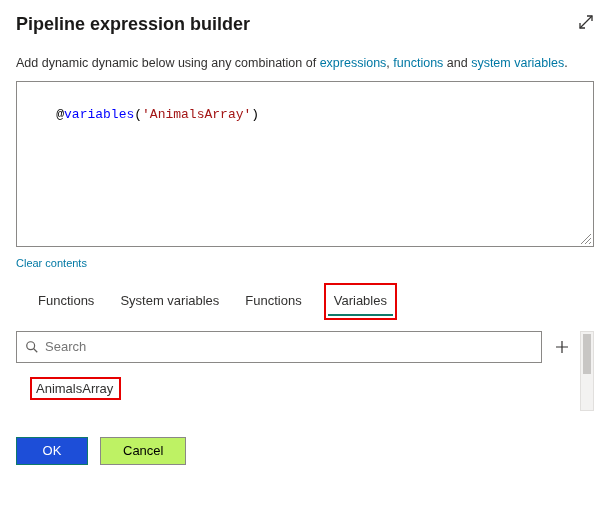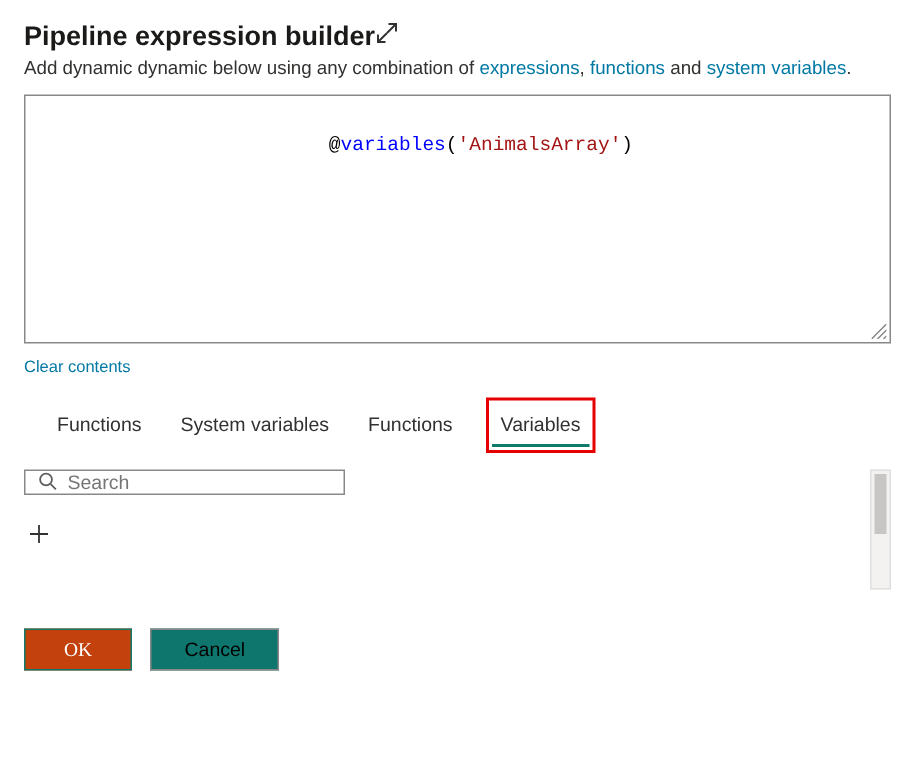--- a/index.html
+++ b/index.html
@@ -6,23 +6,23 @@
   body {
     font-family: "Segoe UI", -apple-system, sans-serif;
     font-size: 13px;
     color: #323130;
     padding: 14px 16px;
     width: 610px;
     background: #fff;
   }
   .header-row {
     display: flex;
-    justify-content: flex-start;
+    justify-content: space-between;
     align-items: flex-start;
-    margin-bottom: 2px;
+    margin-bottom: 20px;
   }
   .title {
     font-size: 18px;
     font-weight: 600;
     color: #1b1a19;
   }
   .expand-icon {
     width: 16px; height: 16px;
     cursor: pointer;
   }
@@ -46,21 +46,20 @@
     width: 100%;
     height: 164px;
     padding: 6px 8px;
     font-family: Consolas, "Courier New", monospace;
     font-size: 13px;
     border: none;
     outline: none;
     resize: none;
     line-height: 1.4;
     white-space: pre;
-    text-align: center;
   }
   .code-line .at { color: #000; }
   .code-line .fn { color: #0000ff; }
   .code-line .paren { color: #000; }
   .code-line .str { color: #a31515; }
   .editor-resize {
     position: absolute;
     right: 2px; bottom: 2px;
     width: 10px; height: 10px;
     pointer-events: none;
@@ -105,24 +104,23 @@
   .lower-area {
     display: flex;
     gap: 8px;
     margin-bottom: 8px;
   }
   .scroll-col {
     flex: 1;
   }
   .search-row {
     display: flex;
-    align-items: flex-start;
+    align-items: center;
     gap: 10px;
     margin-bottom: 16px;
-    flex-direction: column;
   }
   .search-box {
     flex: 1;
     display: flex;
     align-items: center;
     border: 1px solid #8a8886;
     background: #fff;
     height: 32px;
     padding: 0 8px;
   }
@@ -171,31 +169,30 @@
     display: flex;
     gap: 12px;
     margin-top: 26px;
   }
   .btn {
     height: 28px;
     padding: 0 22px;
     font-size: 13px;
     cursor: pointer;
     border: 1px solid #8a8886;
-    background: #0f766e;
+    background: #bef264;
     display: inline-flex;
     align-items: center;
     justify-content: center;
     min-width: 72px;
   }
   .btn-primary {
-    background: #c2410c;
+    background: #1d4ed8;
     border-color: #0f7a6a;
     color: #fff;
-    font-family: Liberation Serif, serif;
   }
 </style>
 </head>
 <body>
 
 
 
 <div class="header-row">
   <div class="title">Pipeline expression builder</div>
   <span class="expand-icon">
@@ -239,20 +236,21 @@
           <line x1="10" y1="10" x2="14" y2="14" stroke="#605e5c" stroke-width="1.4"></line>
         </svg>
         <input class="search-input" placeholder="Search" style="">
       </div>
       <div class="plus-btn">
         <svg width="14" height="14" viewBox="0 0 14 14">
           <path d="M7 1 V13 M1 7 H13" stroke="#323130" stroke-width="1.2"></path>
         </svg>
       </div>
     </div>
+    <div class="var-item">AnimalsArray</div>
   </div>
   <div class="vscroll">
     <div class="vscroll-thumb"></div>
   </div>
 </div>
 
 <div class="footer">
   <button class="btn btn-primary">OK</button>
   <button class="btn">Cancel</button>
 </div>

